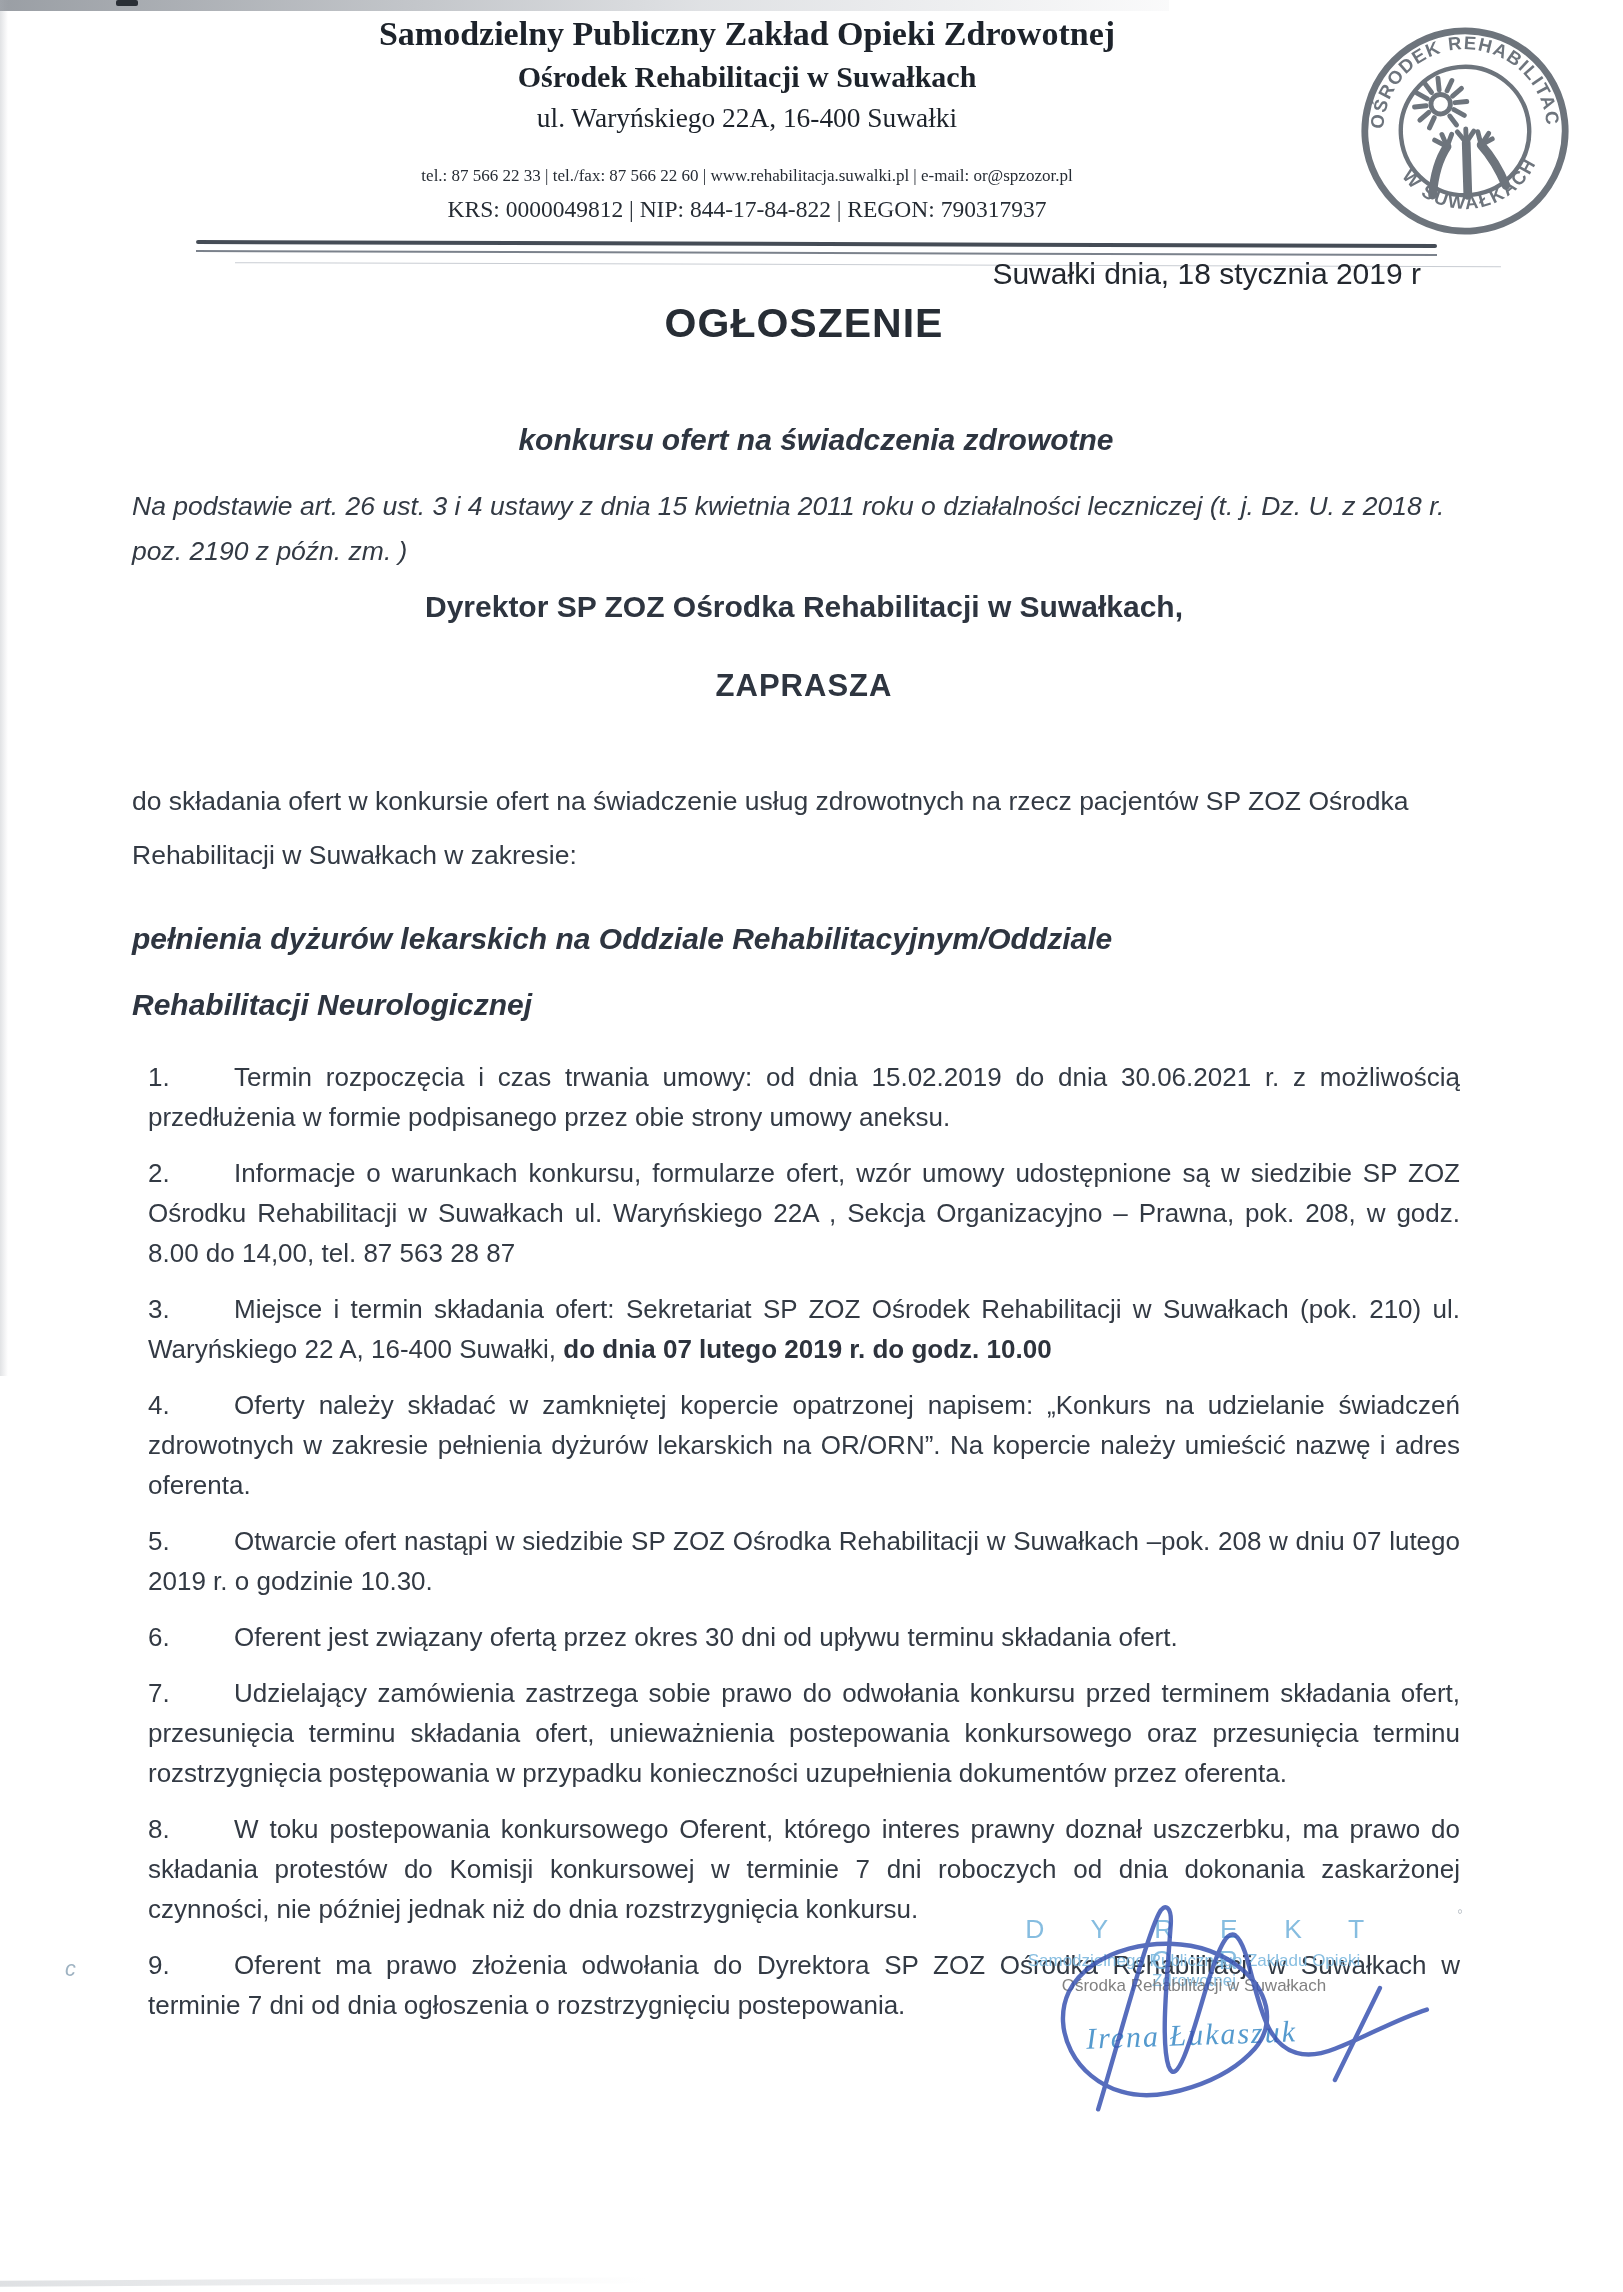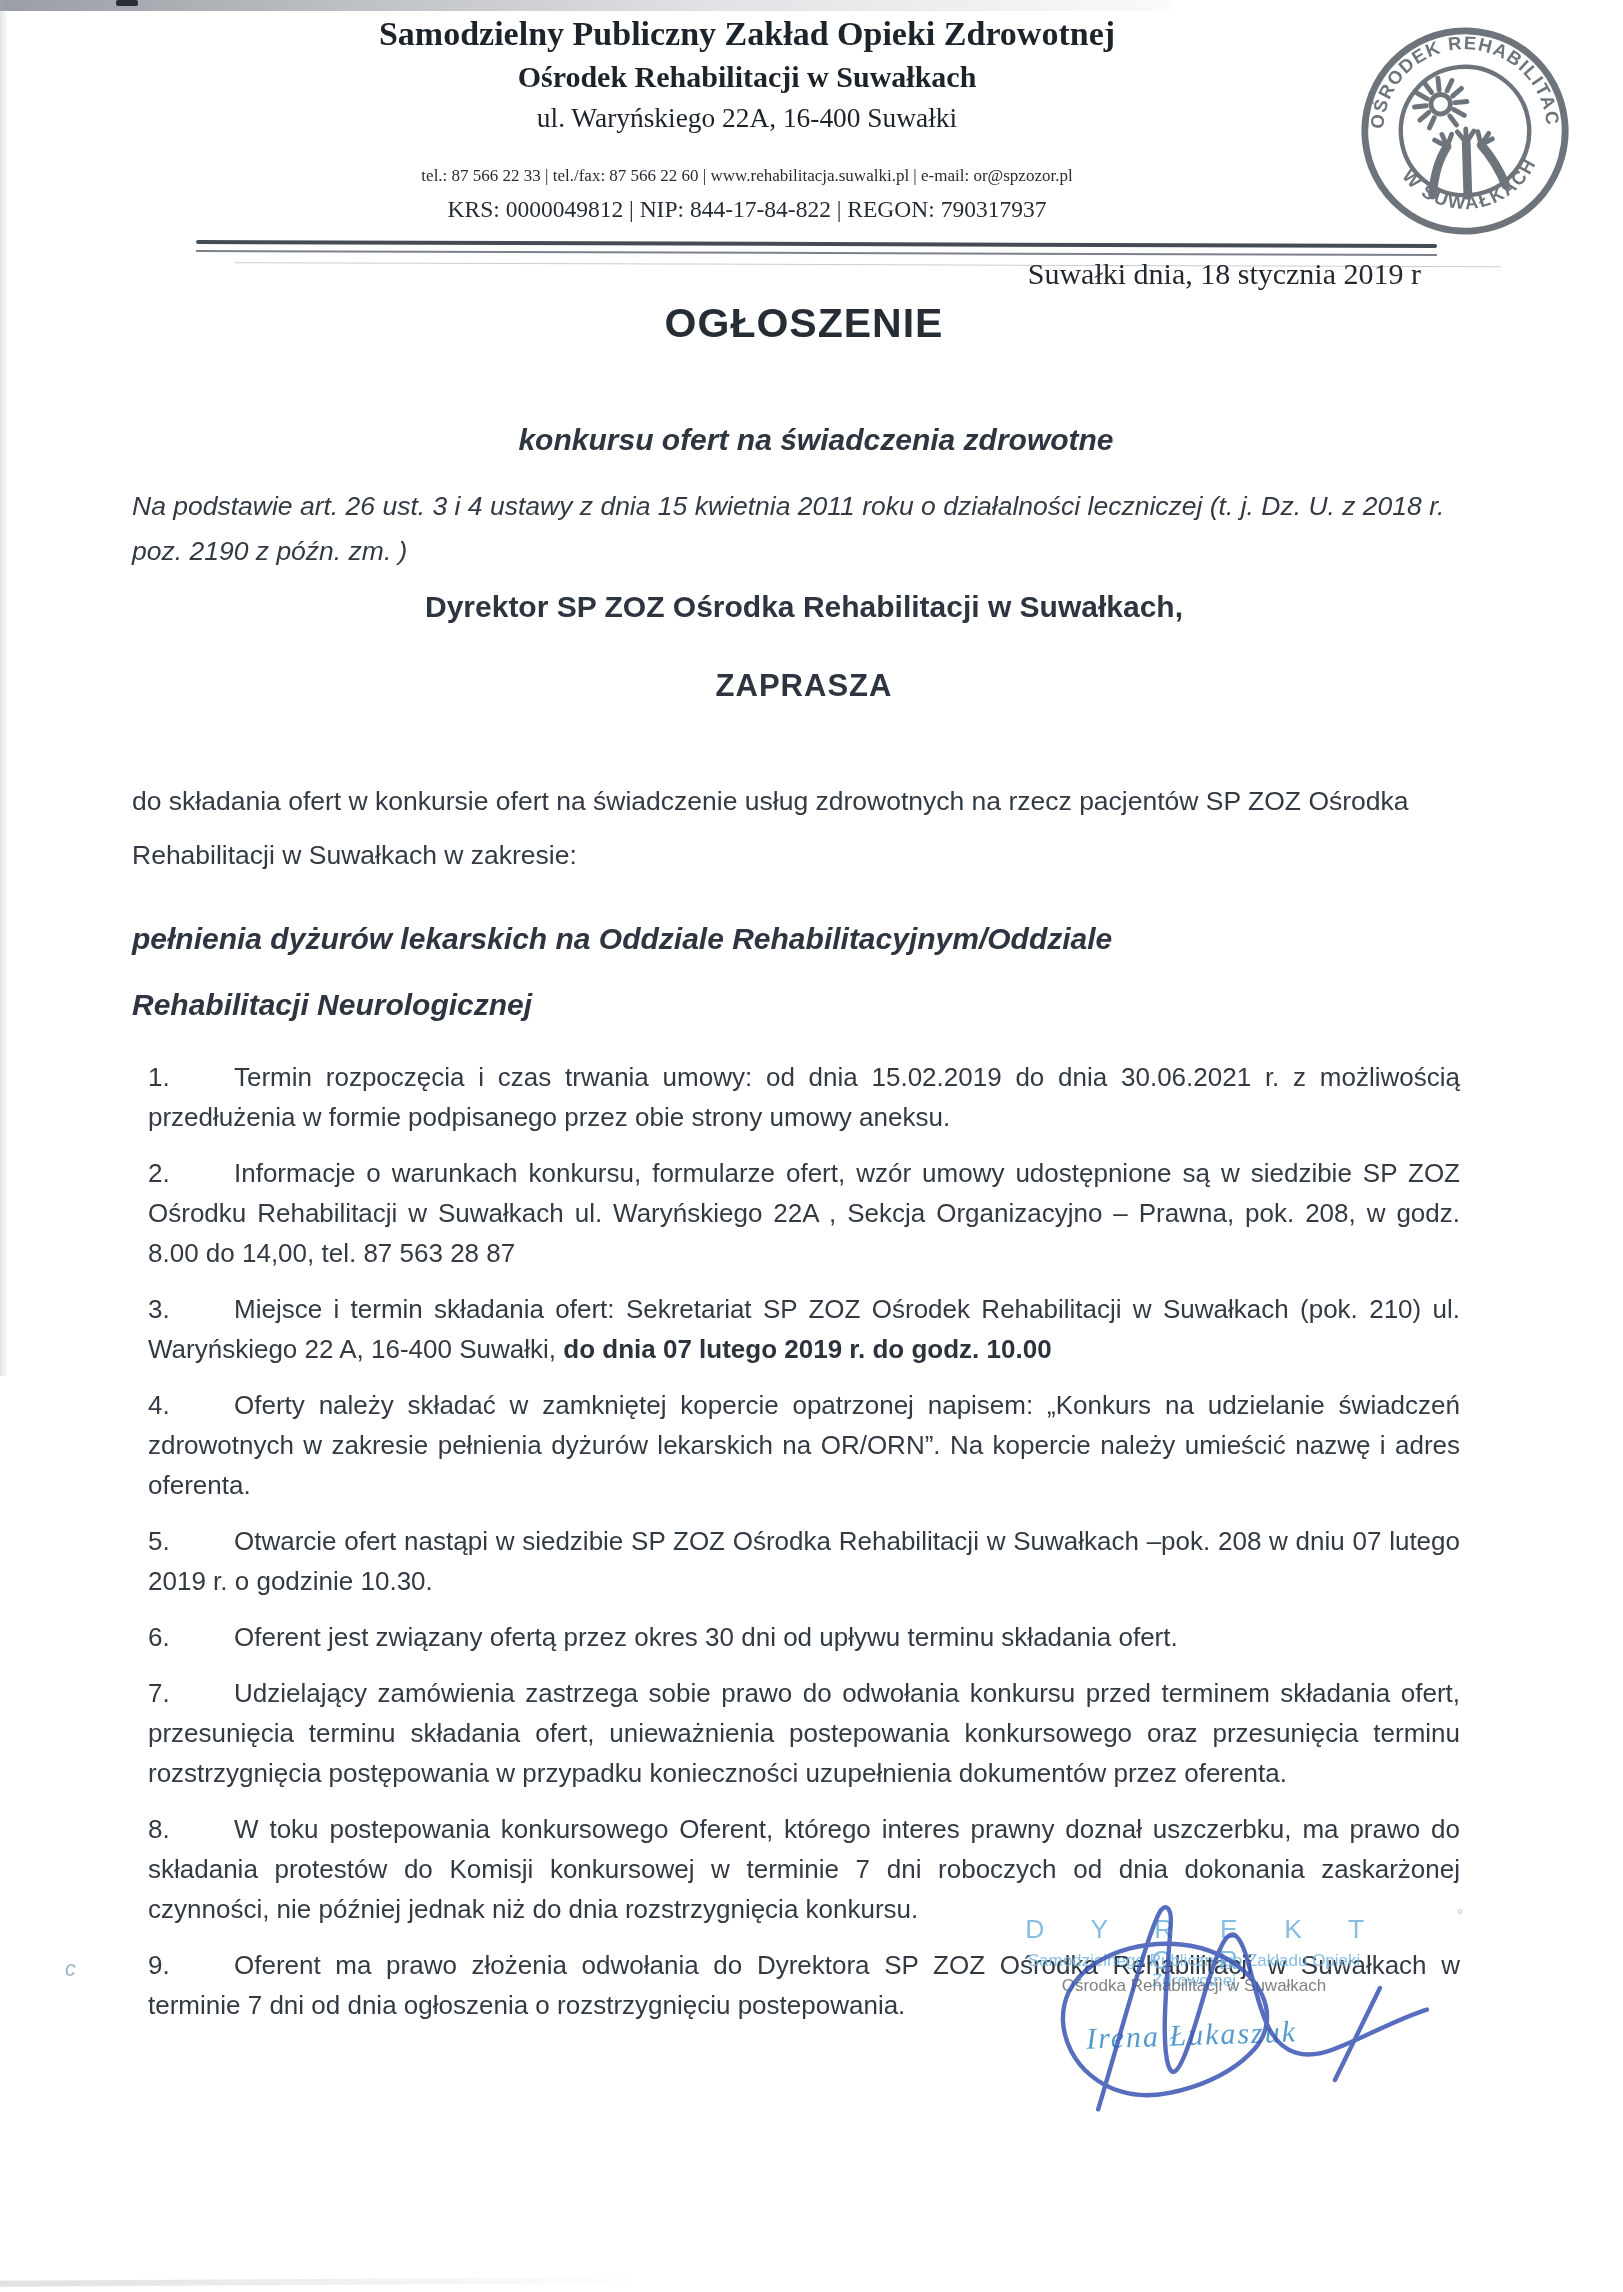--- a/index.html
+++ b/index.html
@@ -33,21 +33,21 @@
 
   .logo{position:absolute;left:1358px;top:23.5px;width:214px;height:214px;transform:rotate(-6deg);opacity:.88;}
 
   
   .rules{position:absolute;left:196px;top:242px;width:1241px;transform:rotate(.18deg);}
   .rule1{height:3.9px;background:#454c56;border-radius:2px;}
   .rule2{margin-top:5.9px;height:2px;background:#7b828c;}
   .rule3{margin-top:9.8px;margin-left:39px;height:1px;width:102%;background:#c9cdd3;}
 
   .dateline{position:absolute;right:202px;top:257px;
-    font-family:Liberation Serif, serif;font-size:30px;color:#23282f;}
+    font-family:Liberation Sans, sans-serif;font-size:30px;color:#23282f;}
 
   .title{position:absolute;left:132px;top:300px;width:1344px;text-align:center;
     font-size:41px;font-weight:bold;letter-spacing:1px;color:#272d35;}
   .subtitle{position:absolute;left:144px;top:423px;width:1344px;text-align:center;
     font-size:30px;font-weight:bold;font-style:italic;color:#2e3540;}
   .legal{position:absolute;left:132px;top:484px;width:1348px;
     font-size:26.5px;font-style:italic;line-height:45px;color:#333a44;}
   .director{position:absolute;left:132px;top:590px;width:1344px;text-align:center;
     font-size:30px;font-weight:bold;color:#2e3540;}
   .zaprasza{position:absolute;left:132px;top:668px;width:1344px;text-align:center;

